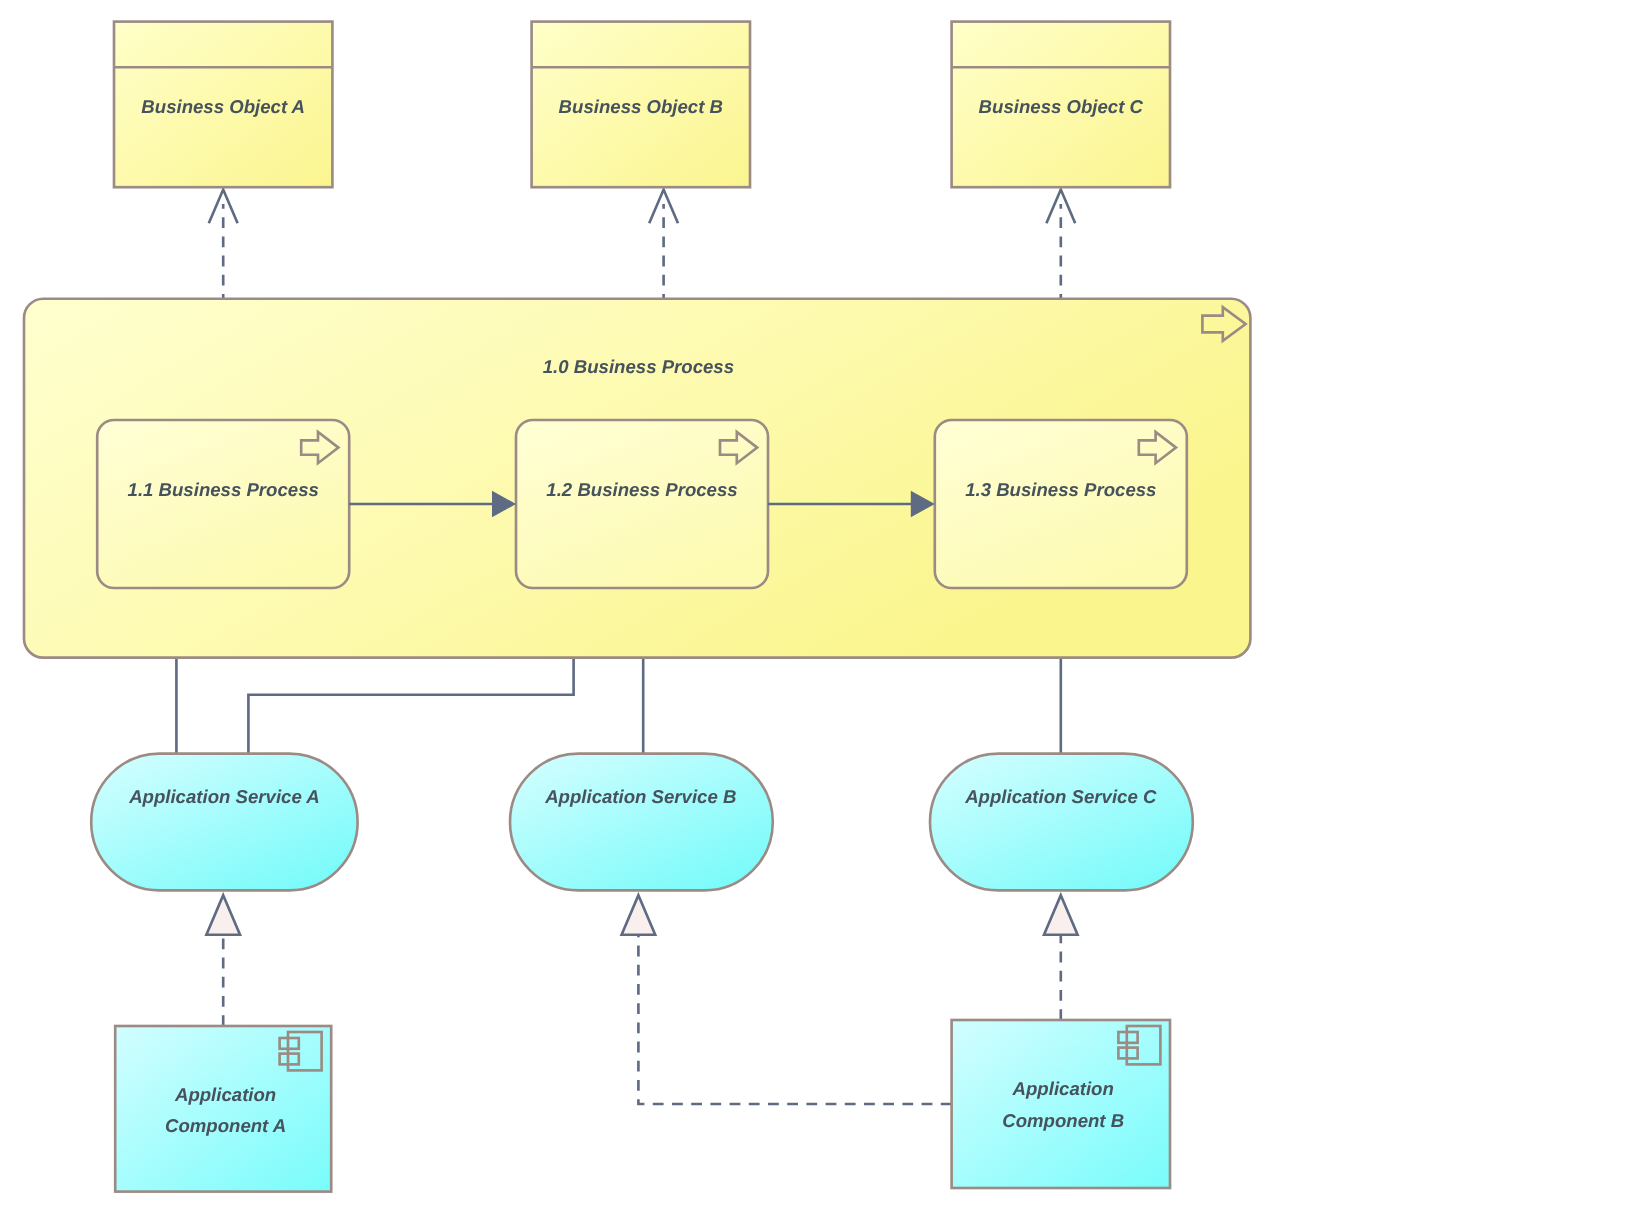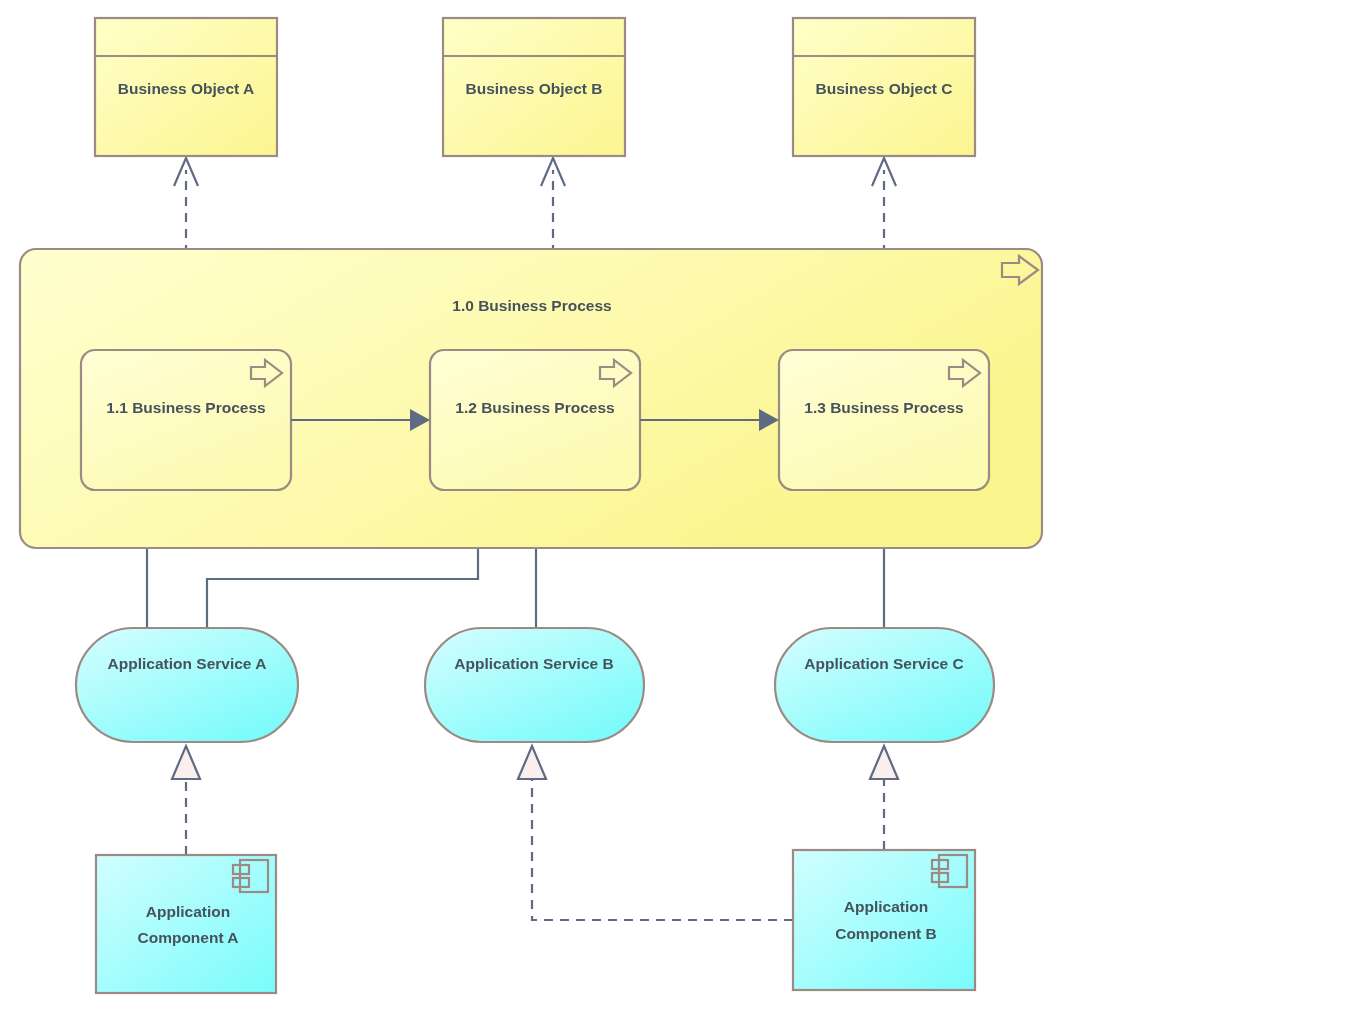--- a/index.html
+++ b/index.html
@@ -12,20 +12,21 @@
     width: 1362px;
     height: 1016px;
     overflow: hidden;
     font-family: "Liberation Sans", sans-serif;
   }
   #diagram-root {
     position: relative;
     width: 1080px;
     height: 1016px;
     background: #ffffff;
+    font-style: italic;
   }
   svg.canvas {
     position: absolute;
     top: 0;
     left: 0;
     width: 1362px;
     height: 1016px;
     display: block;
   }
   .node-label {

